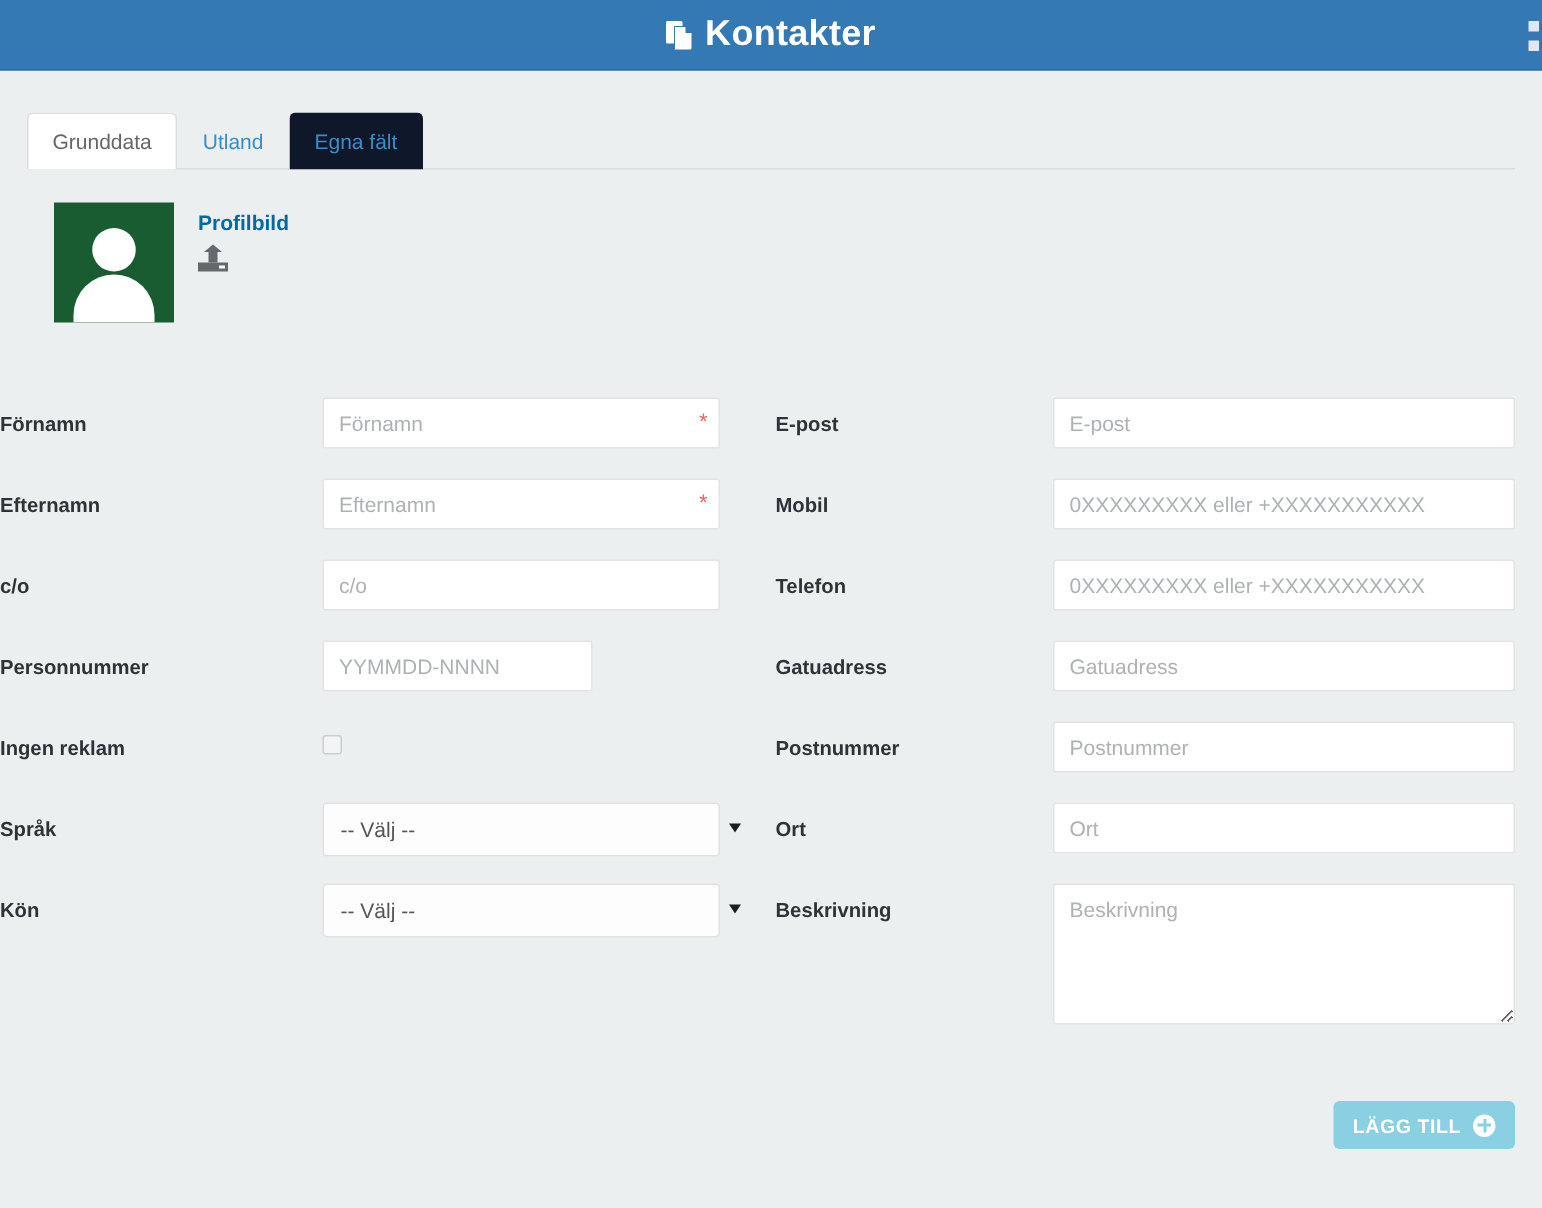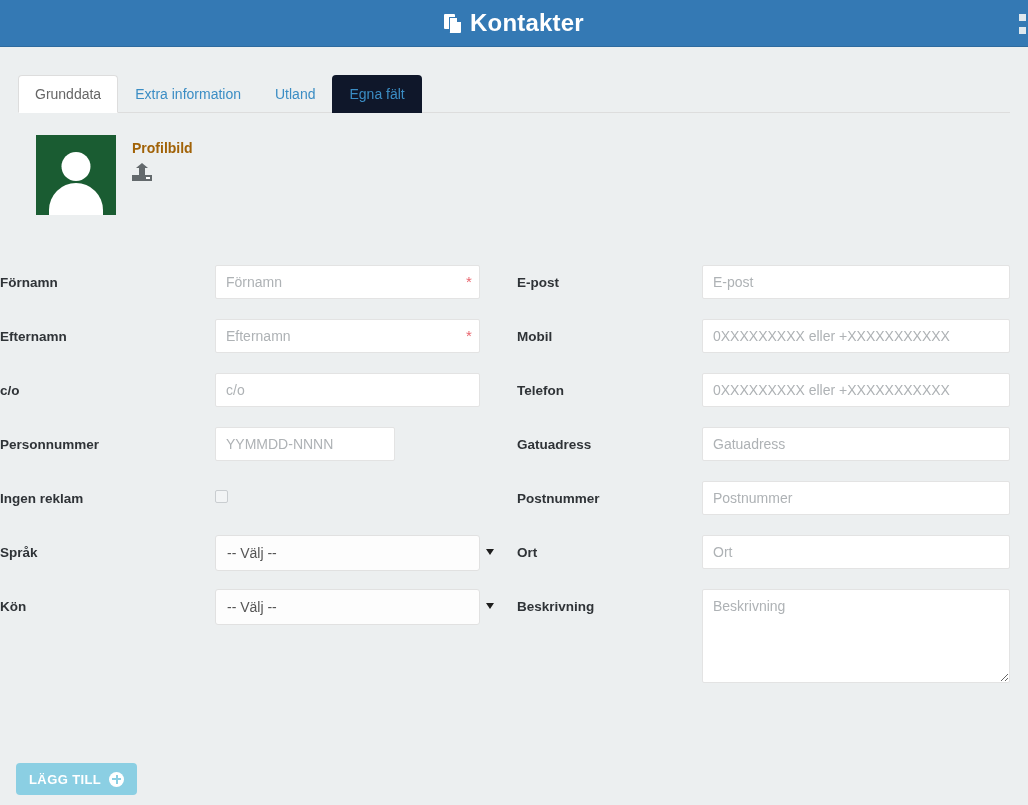--- a/index.html
+++ b/index.html
@@ -108,21 +108,21 @@
   }
   .avatar .body {
     position: absolute; left: 50%; bottom: 0px;
     transform: translateX(-50%);
     width: 54px; height: 32px;
     background: #ffffff;
     border-radius: 27px 27px 0 0;
   }
   .profile-meta { padding-top: 5px; }
   .profile-label {
-    font-size: 14px; color: #a16207; font-weight: bold; margin-bottom: 7px;
+    font-size: 14px; color: #0369a1; font-weight: bold; margin-bottom: 7px;
   }
   .upload-icon {
     width: 20px; height: 18px; position: relative; cursor: pointer;
   }
   .upload-icon .arrow-stem {
     position: absolute; left: 7px; top: 4px; width: 6px; height: 8px; background: #63696c;
   }
   .upload-icon .arrow-head {
     position: absolute; left: 4px; top: 0px;
     width: 0; height: 0;
@@ -235,24 +235,24 @@
     outline: none;
     resize: both;
     font-family: "Liberation Sans", sans-serif;
   }
   .ta::placeholder { color: #aeb2b5; }
 
   
   .footer {
     position: absolute;
     right: 18px;
-    top: 763px;
+    top: 734px;
     width: 994px;
     display: flex;
-    justify-content: flex-start;
+    justify-content: flex-end;
   }
   .btn-add {
     background: #8bcfe3;
     color: #ffffff;
     border: none;
     border-radius: 4px;
     height: 32px;
     padding: 0 13px;
     font-size: 13px;
     font-weight: bold;
@@ -287,21 +287,20 @@
   </div>
   <div class="win-controls">
     <span class="win-dot"></span>
     <span class="win-dot"></span>
   </div>
 </div>
 
 <div class="tabwrap">
   <div class="tabs">
     <div class="tab active">Grunddata</div>
-    <div class="tab">Extra information</div>
     <div class="tab">Utland</div>
     <div class="tab hover">Egna fält</div>
   </div>
 </div>
 
 <div class="profile-row">
   <div class="avatar">
     <span class="head"></span>
     <span class="body"></span>
   </div>

